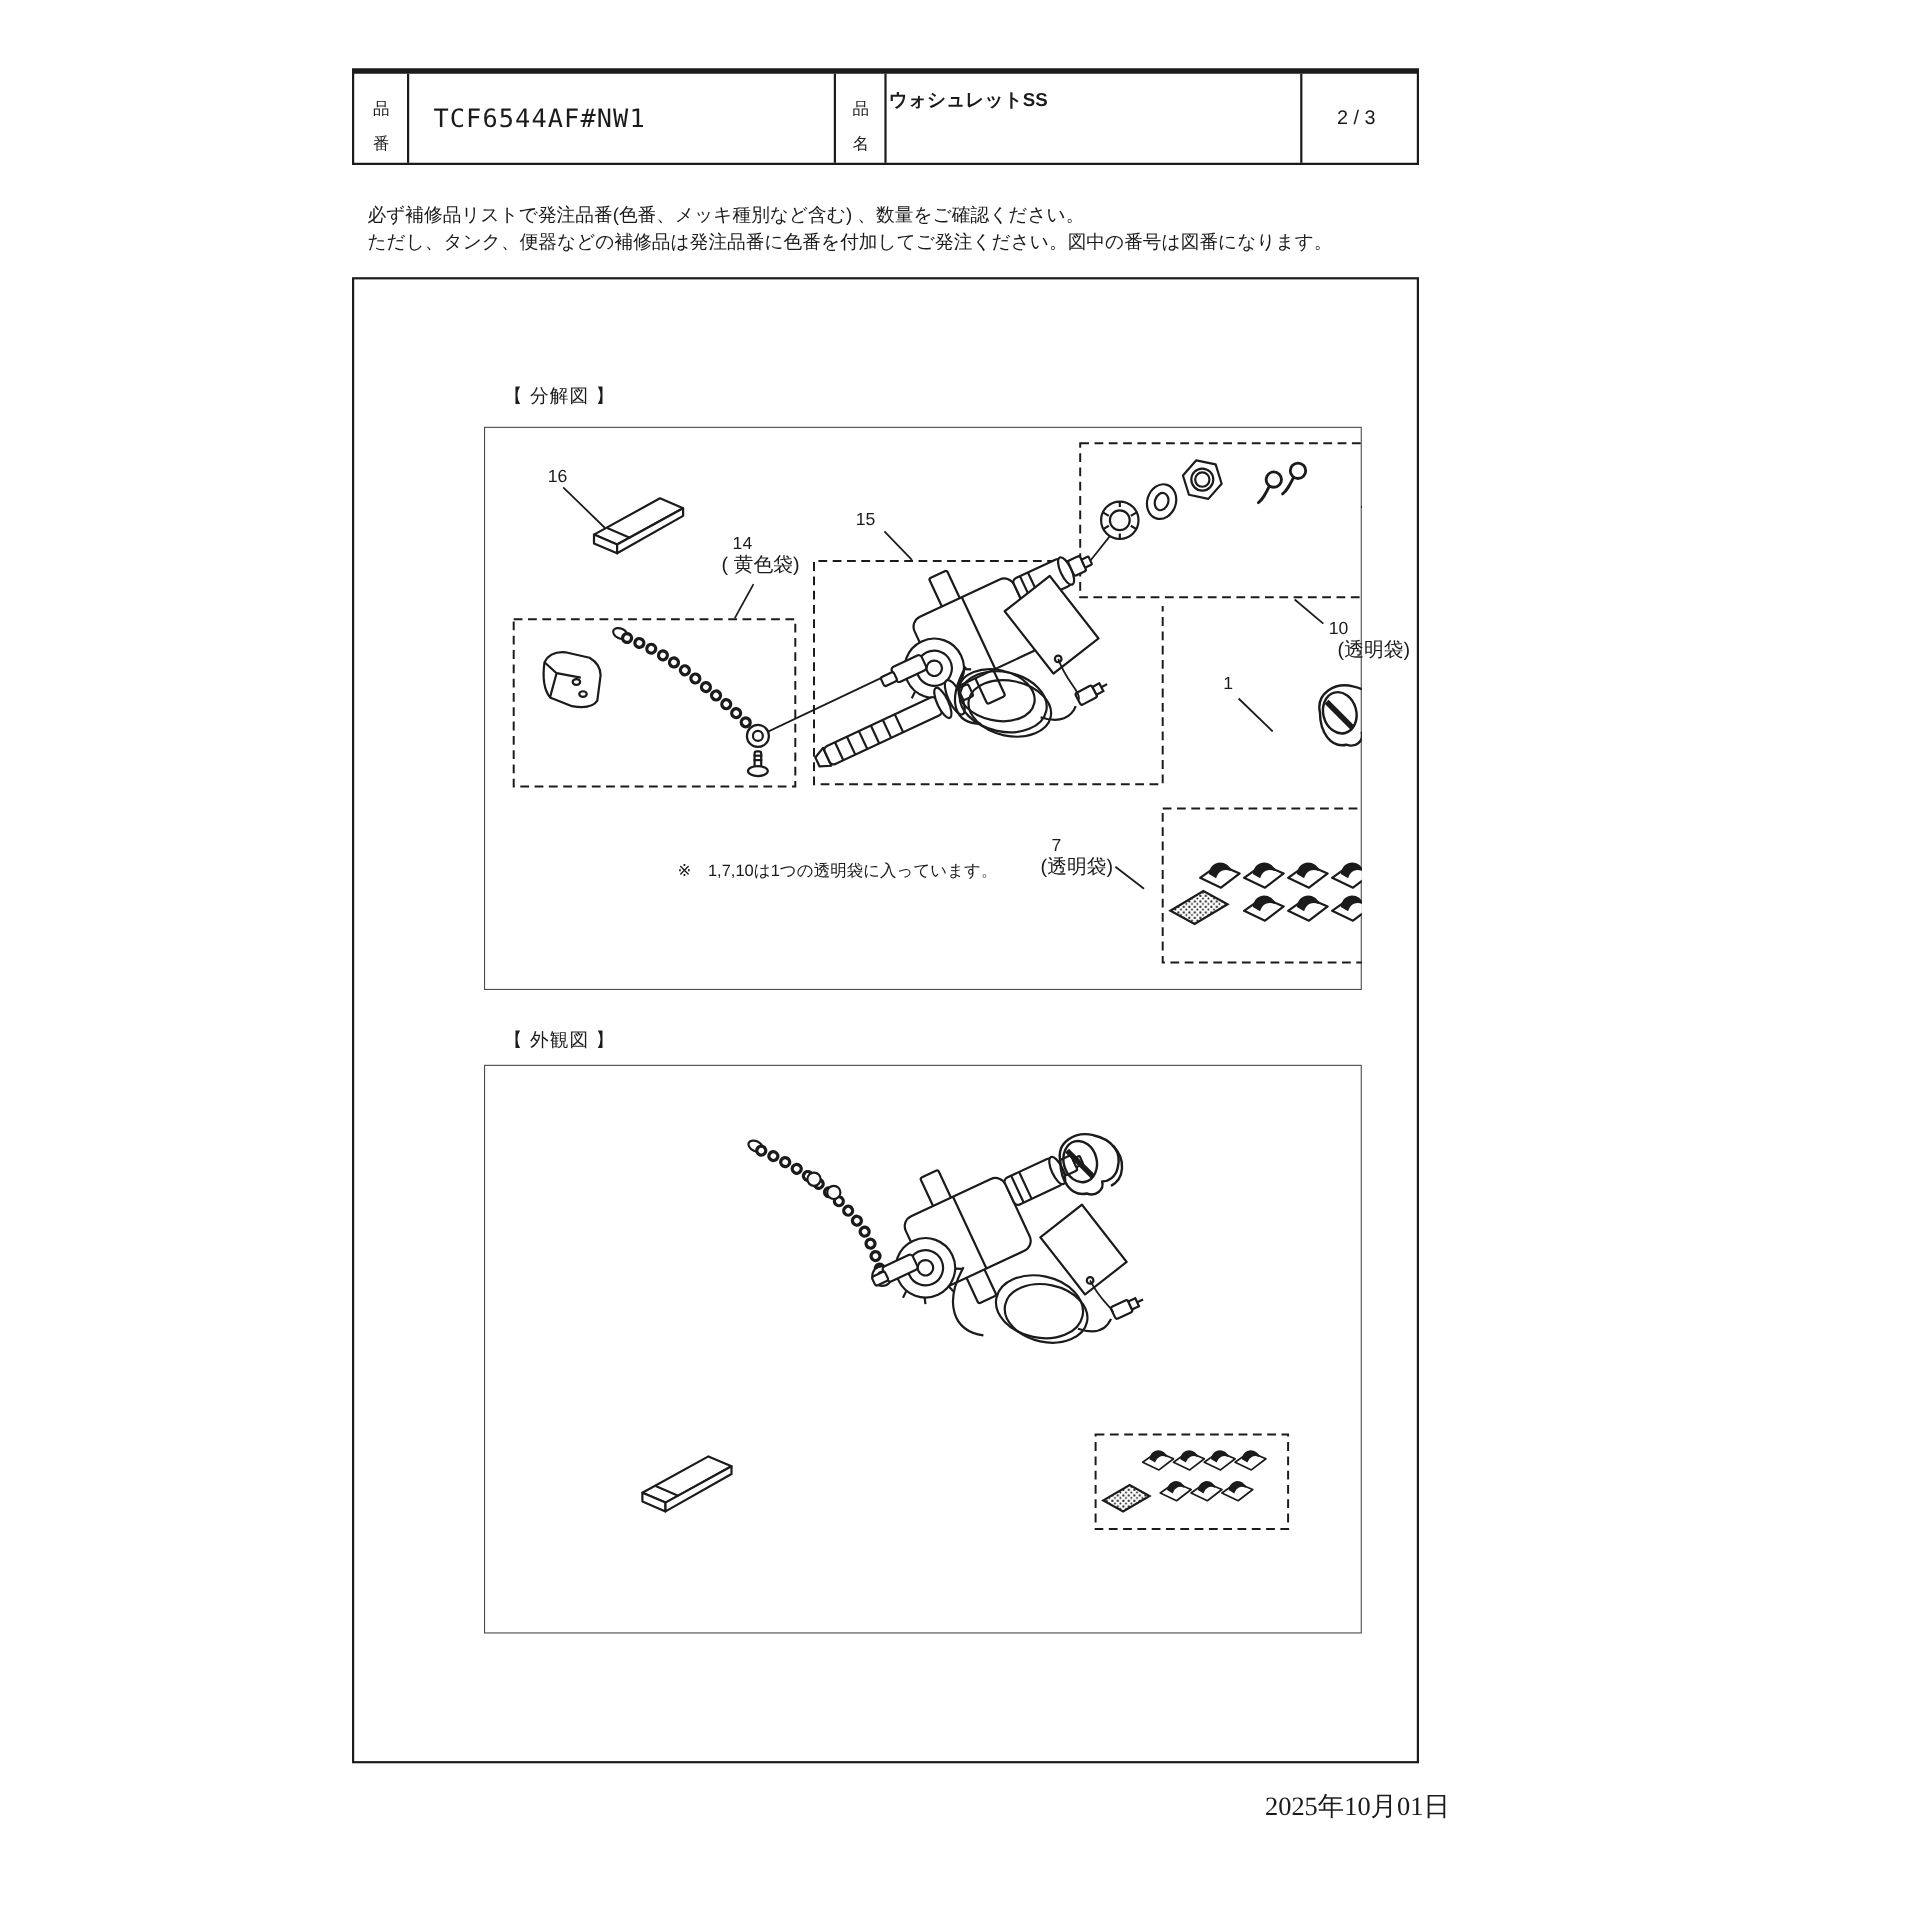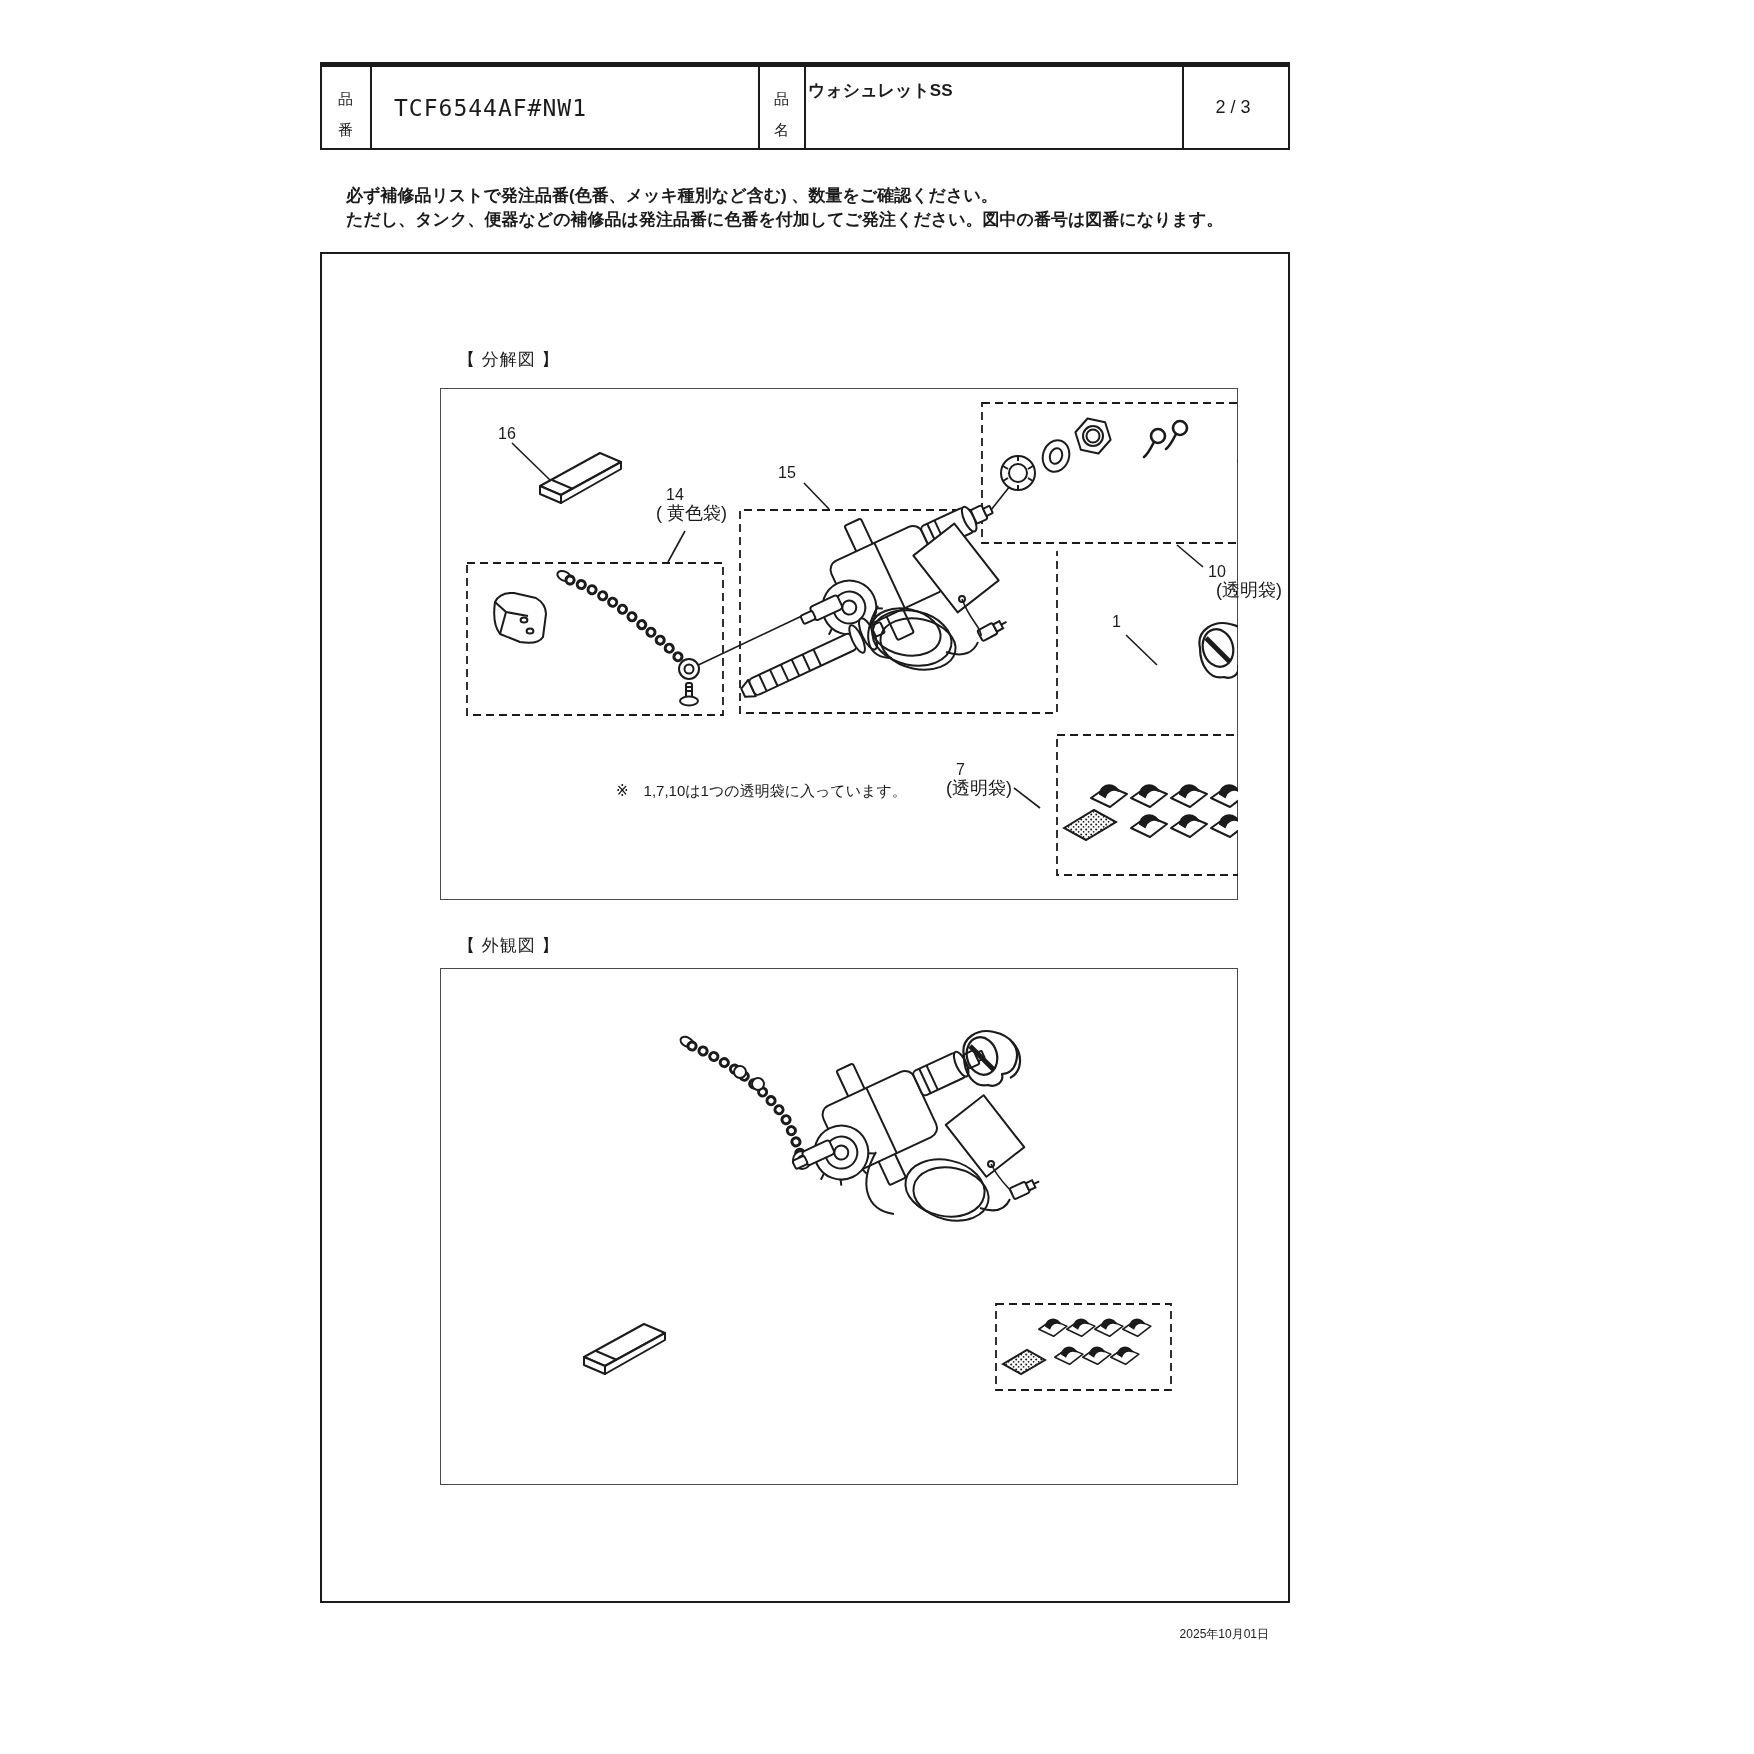--- a/index.html
+++ b/index.html
@@ -16,35 +16,35 @@
   .vcell{display:flex;align-items:center;justify-content:center;}
   .vcell span{writing-mode:vertical-rl;text-orientation:upright;font-size:15px;
               letter-spacing:30px;line-height:1;padding-top:4px;}
   .partno{display:flex;align-items:center;padding-left:22px;
           font-family:"DejaVu Sans Mono","Liberation Mono",monospace;
           font-size:23px;letter-spacing:1px;}
   .pname{padding:12px 0 0 2px;font-size:17px;font-weight:600;}
   .pagecell{display:flex;align-items:center;justify-content:center;font-size:18px;}
 
   
-  .notice{position:absolute;left:346px;top:184px;font-size:17px;font-weight:700;
+  .notice{position:absolute;left:334px;top:184px;font-size:17px;font-weight:400;
           line-height:24px;white-space:nowrap;}
 
   
   .outerbox{position:absolute;left:320px;top:252px;width:970px;height:1351px;
             border:2px solid #1b1b1b;box-sizing:border-box;}
   .secbox{position:absolute;border:1.5px solid #4a4a4a;box-sizing:border-box;background:#fff;}
   .sectitle{position:absolute;font-size:17px;letter-spacing:1px;}
 
   
   .callout{position:absolute;font-size:16px;line-height:19px;white-space:nowrap;}
   .callout .bag{font-size:18px;}
   .note{position:absolute;font-size:15px;white-space:nowrap;margin-left:44px;}
-  .datestamp{position:absolute;left:979px;top:1626px;width:290px;text-align:right;
-             font-size:12px;}
+  .datestamp{position:absolute;left:1028px;top:1626px;width:290px;text-align:right;
+             font-size:24px;font-family:Liberation Serif, serif;}
 
   svg{display:block;}
   .dash{fill:none;stroke:#1b1b1b;stroke-width:1.8;stroke-dasharray:8 5;}
   .ln{stroke:#1b1b1b;stroke-width:1.6;fill:none;}
   .beads{stroke:#1b1b1b;stroke-width:11;stroke-dasharray:.1 12;stroke-linecap:round;fill:none;}
   .beads-in{stroke:#fff;stroke-width:5;stroke-dasharray:.1 12;stroke-linecap:round;fill:none;}
   .ol{fill:#fff;stroke:#1b1b1b;stroke-width:2;stroke-linejoin:round;}
   .ol2{fill:none;stroke:#1b1b1b;stroke-width:2;stroke-linejoin:round;}
 </style>
 </head>

